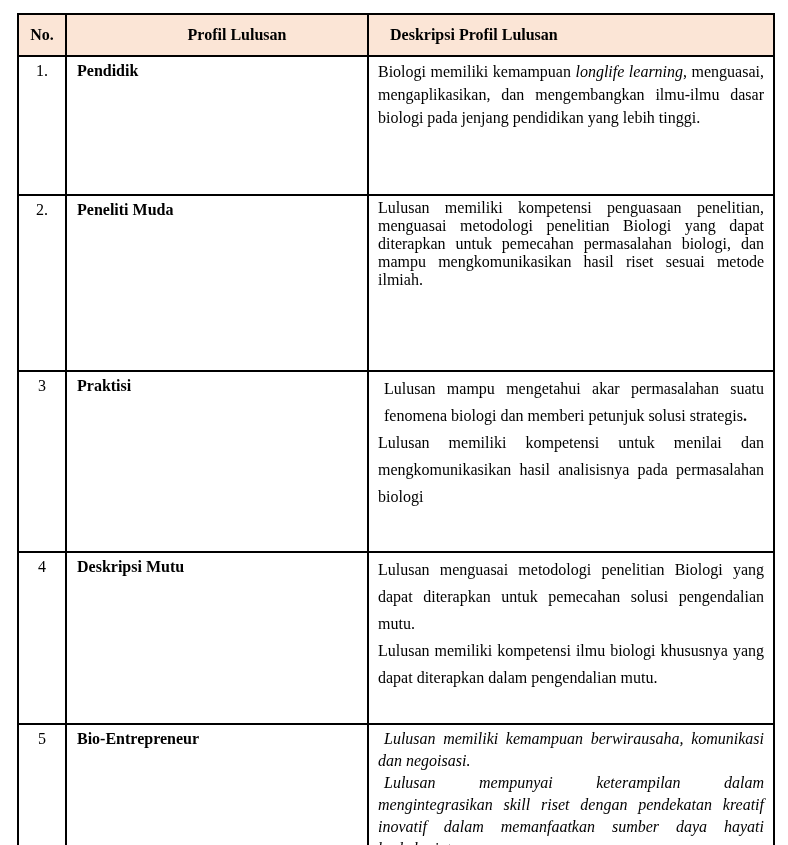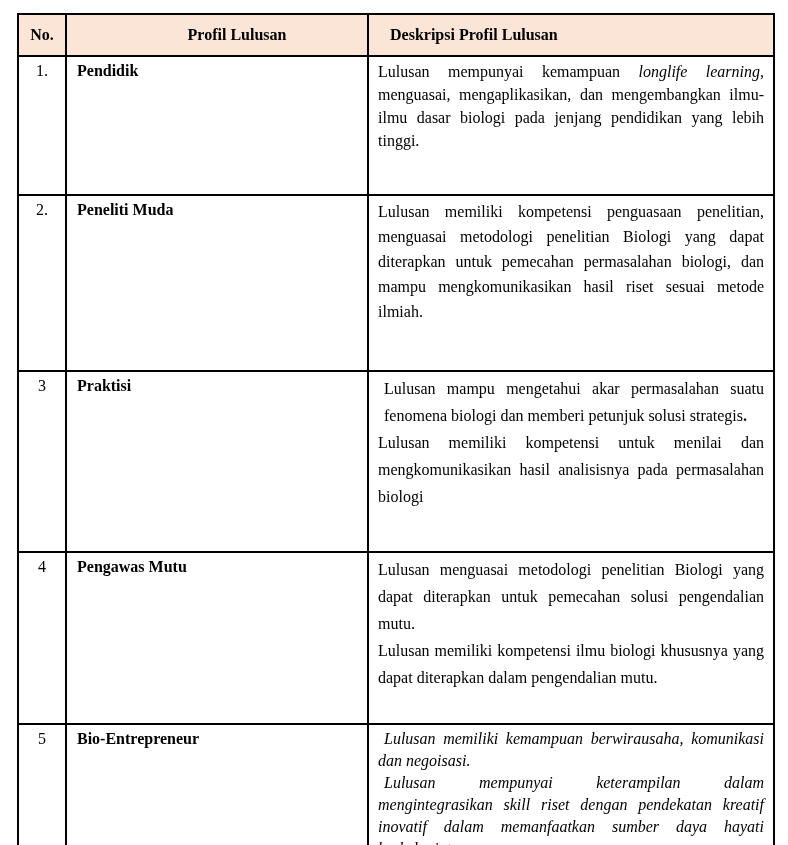--- a/index.html
+++ b/index.html
@@ -63,21 +63,21 @@
   td.col-desk p { margin: 0; }
 
   
   tbody tr:nth-child(1) td { height: 121px; }
   tbody tr:nth-child(2) td { height: 158px; }
   tbody tr:nth-child(3) td { height: 163px; }
   tbody tr:nth-child(4) td { height: 154px; }
   tbody tr:nth-child(5) td { height: 164px; }
 
   tbody tr:nth-child(1) td.col-desk { line-height: 23px; }
-  tbody tr:nth-child(2) td.col-desk { line-height: 25px; margin-left: 24px; }
+  tbody tr:nth-child(2) td.col-desk { line-height: 18px; margin-left: 24px; }
   tbody tr:nth-child(3) td.col-desk { line-height: 27px; }
   tbody tr:nth-child(4) td.col-desk { line-height: 27px; border-radius: 32px; }
   tbody tr:nth-child(5) td.col-desk { line-height: 22px; }
 
   
   tbody tr:nth-child(3) td.col-desk p:nth-child(1) { margin-left: 6px; }
   tbody tr:nth-child(5) td.col-desk p { text-indent: 6px; font-style: italic; }
 </style>
 </head>
 <body>
@@ -94,41 +94,41 @@
         <th class="col-no">No.</th>
         <th class="col-prof">Profil Lulusan</th>
         <th class="col-desk">Deskripsi Profil Lulusan</th>
       </tr>
     </thead>
     <tbody id="table-body">
         <tr>
           <td class="col-no">1.</td>
           <td class="col-prof">Pendidik</td>
           <td class="col-desk">
-            <p><span>Lulusan mempunyai kemampuan </span><span style="font-style: italic;">longlife learning</span><span>, menguasai, mengaplikasikan, dan mengembangkan ilmu-ilmu dasar biologi pada jenjang pendidikan yang lebih tinggi.</span></p>
+            <p><span>Biologi memiliki kemampuan </span><span style="font-style: italic;">longlife learning</span><span>, menguasai, mengaplikasikan, dan mengembangkan ilmu-ilmu dasar biologi pada jenjang pendidikan yang lebih tinggi.</span></p>
           </td>
         </tr>
         <tr>
           <td class="col-no">2.</td>
           <td class="col-prof">Peneliti Muda</td>
           <td class="col-desk">
             <p><span>Lulusan memiliki kompetensi penguasaan penelitian, menguasai metodologi penelitian Biologi yang dapat diterapkan untuk pemecahan permasalahan biologi, dan mampu mengkomunikasikan hasil riset sesuai metode ilmiah.</span></p>
           </td>
         </tr>
         <tr>
           <td class="col-no">3</td>
           <td class="col-prof">Praktisi</td>
           <td class="col-desk">
             <p><span>Lulusan mampu mengetahui akar permasalahan suatu fenomena biologi dan memberi petunjuk solusi strategis</span><span style="font-weight: bold;">.</span></p>
             <p><span>Lulusan memiliki kompetensi untuk menilai dan mengkomunikasikan hasil analisisnya pada permasalahan biologi</span></p>
           </td>
         </tr>
         <tr>
           <td class="col-no">4</td>
-          <td class="col-prof">Pengawas Mutu</td>
+          <td class="col-prof">Deskripsi Mutu</td>
           <td class="col-desk">
             <p><span>Lulusan menguasai metodologi penelitian Biologi yang dapat diterapkan untuk pemecahan solusi pengendalian mutu.</span></p>
             <p><span>Lulusan memiliki kompetensi ilmu biologi khususnya yang dapat diterapkan dalam pengendalian mutu.</span></p>
           </td>
         </tr>
         <tr>
           <td class="col-no">5</td>
           <td class="col-prof">Bio-Entrepreneur</td>
           <td class="col-desk">
             <p><span>Lulusan memiliki kemampuan berwirausaha, komunikasi dan negoisasi.</span></p>

